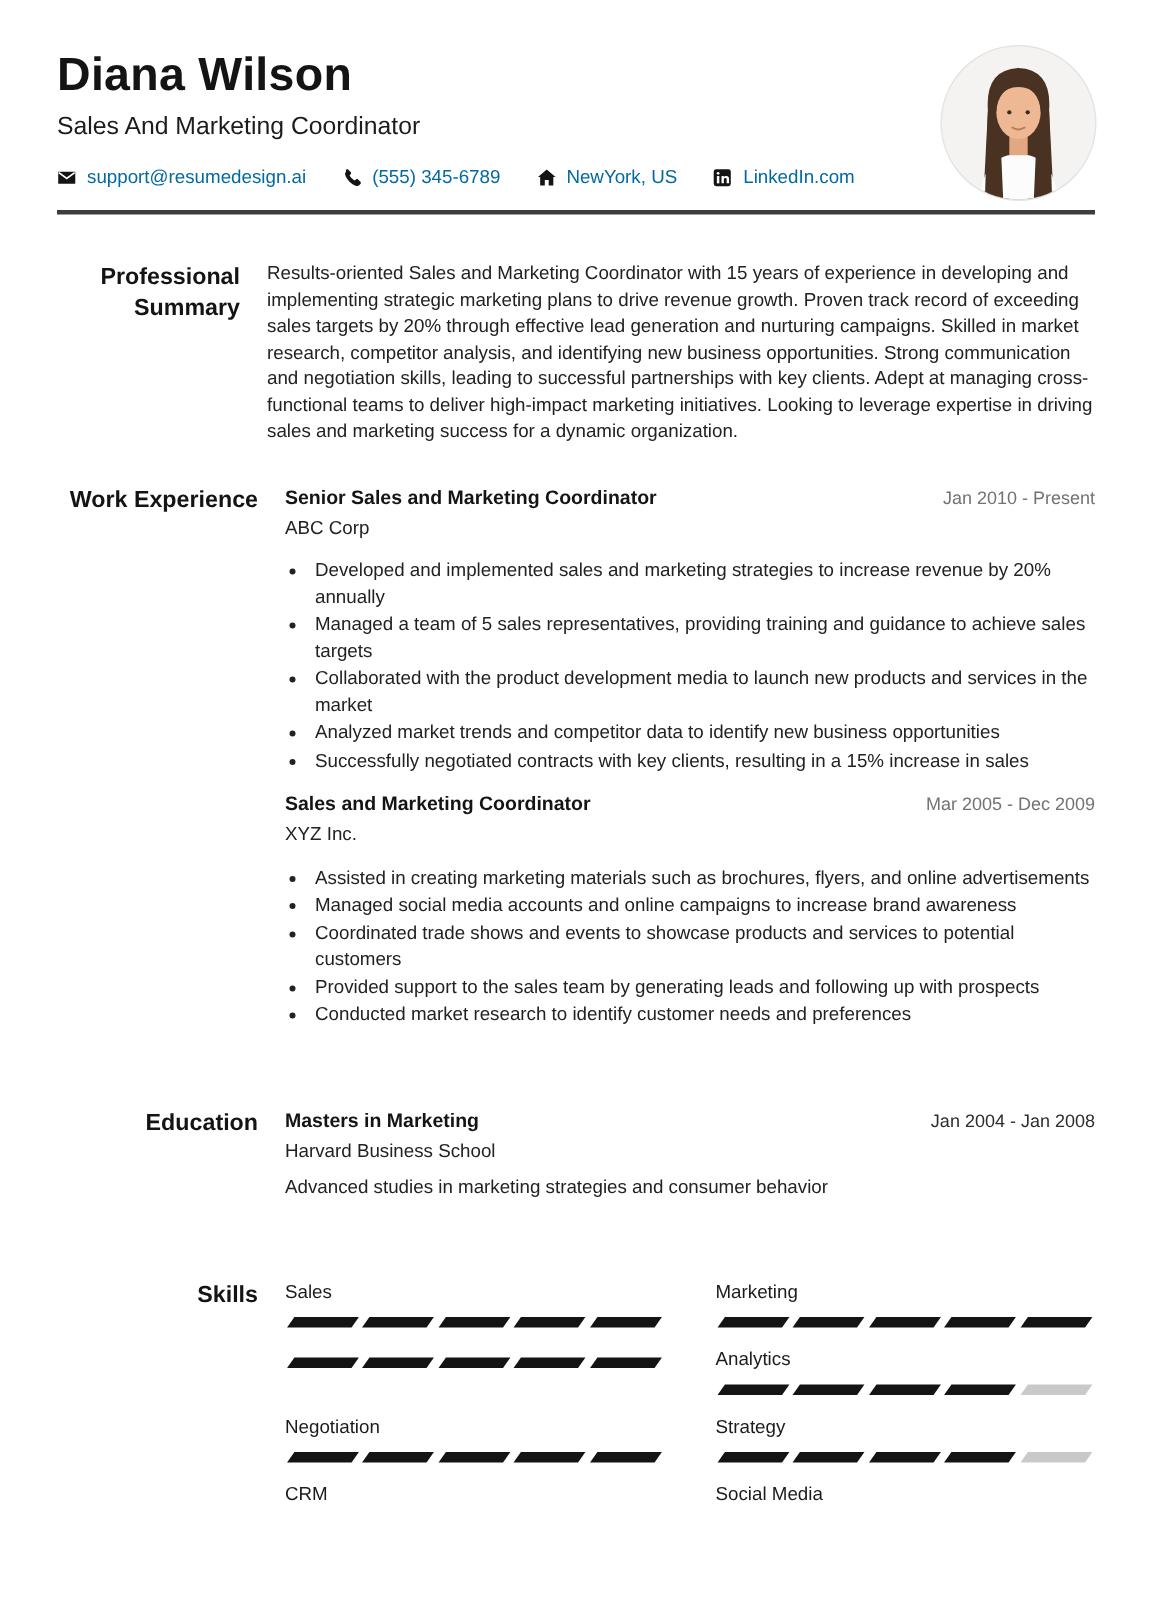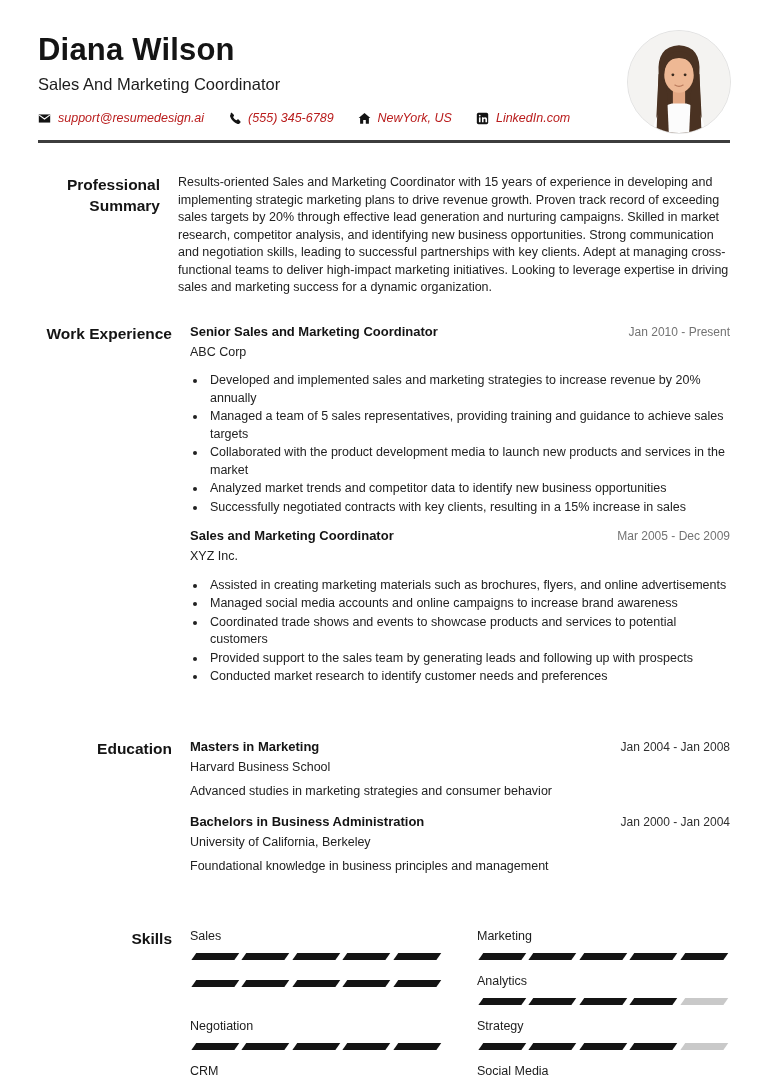--- a/index.html
+++ b/index.html
@@ -8,21 +8,21 @@
     width: 768px; height: 1078px; overflow: hidden;
     font-family: "Liberation Sans", sans-serif;
     color: #1f1f1f;
   }
   .page { position: relative; width: 768px; height: 863px; background: #fff; }
 
   
   .header { position: relative; padding: 32px 38px 0 38px; }
   .person-name { font-size: 31px; font-weight: 700; letter-spacing: 0.2px; color: #141414; }
   .person-title { font-size: 16.5px; font-weight: 400; color: #1c1c1c; margin-top: 7px; }
-  .contact-row { display: flex; align-items: center; gap: 24px; margin-top: 17px; font-size: 12.5px; color: #b91c1c; font-style: italic; }
+  .contact-row { display: flex; align-items: center; gap: 24px; margin-top: 17px; font-size: 12.5px; color: #0369a1; }
   .contact-item { display: flex; align-items: center; gap: 7px; white-space: nowrap; }
   .contact-item svg { display: block; }
 
   .avatar {
     position: absolute; top: 30px; right: 37px;
     width: 104px; height: 104px; border-radius: 50%;
     overflow: hidden; border: 1px solid #e3e3e3; background: #f4f3f1;
   }
   .avatar svg { display: block; width: 100%; height: 100%; }
 
@@ -176,28 +176,20 @@
     <div class="sec-label">Education</div>
     <div class="sec-body" id="degrees-container">
         <div class="degree">
           <div class="degree-head">
             <div class="degree-title">Masters in Marketing</div>
             <div class="degree-dates">Jan 2004 - Jan 2008</div>
           </div>
           <div class="degree-school">Harvard Business School</div>
           <div class="degree-desc">Advanced studies in marketing strategies and consumer behavior</div>
         </div>
-        <div class="degree">
-          <div class="degree-head">
-            <div class="degree-title">Bachelors in Business Administration</div>
-            <div class="degree-dates">Jan 2000 - Jan 2004</div>
-          </div>
-          <div class="degree-school">University of California, Berkeley</div>
-          <div class="degree-desc">Foundational knowledge in business principles and management</div>
-        </div>
       </div>
   </div>
 
   <div class="sec sec-skills">
     <div class="sec-label">Skills</div>
     <div class="sec-body skills-grid" id="skills-container">
         <div class="skill">
           <div class="skill-name">Sales</div>
           <div class="skill-bar">
             <div class="skill-seg filled"></div>

